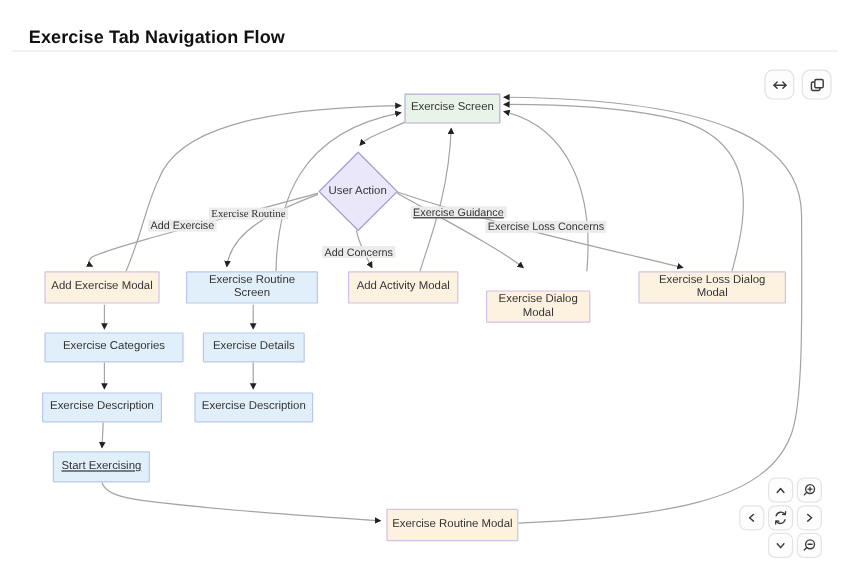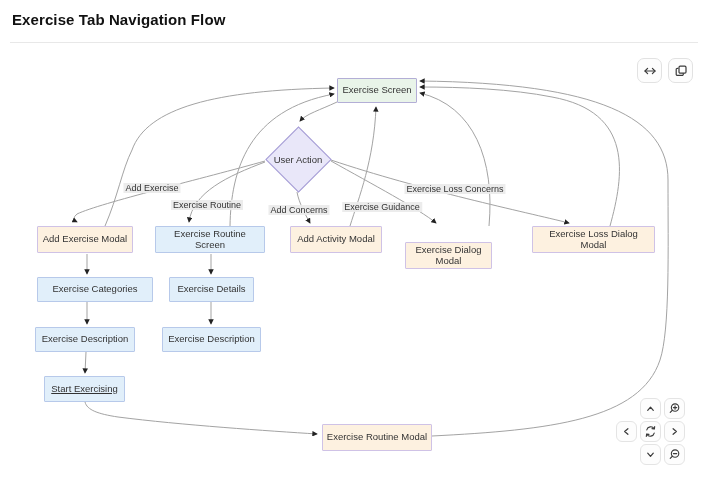--- a/index.html
+++ b/index.html
@@ -1,18 +1,18 @@
 <!DOCTYPE html>
 <html><head>
 <meta charset="utf-8">
 <style>
   html,body{margin:0;padding:0;background:#fff;}
   .app{position:relative;width:720px;height:478px;background:#fff;overflow:hidden;
        font-family:"Liberation Sans", sans-serif;}
-  .page-title{position:absolute;left:12px;top:11px;margin:0;font-size:15px;font-weight:700;
+  .page-title{position:absolute;left:12px;top:11px;margin:12px;font-size:15px;font-weight:700;
        color:#111;letter-spacing:.1px;}
   .title-divider{position:absolute;left:10px;right:22px;top:42px;height:1px;background:#e8e8e8;}
   .canvas{position:absolute;left:0;top:43px;right:0;bottom:0;padding-left:36px;}
   svg.edges{position:absolute;left:0;top:0;pointer-events:none;}
   .node{position:absolute;box-sizing:border-box;display:flex;align-items:center;justify-content:center;
        font-size:9.5px;color:#333;border:1px solid #c9bce4;border-radius:1px;text-align:center;
        line-height:1.1;padding:1px 2px;}
   .node.screen{background:#e9f4e9;border-color:#b3aed6;}
   .node.modal{background:#fdf1e0;border-color:#cfc2e6;}
   .node.step{background:#e1effa;border-color:#b7c9ea;}
@@ -106,23 +106,23 @@
       <span>Exercise Description</span>
     </div>
     <div class="node step" style="left:44px;top:333px;width:81px;height:26px;text-decoration:underline;">
       <span>Start Exercising</span>
     </div>
     <div class="node modal" style="left:322px;top:381px;width:110px;height:27px;">
       <span>Exercise Routine Modal</span>
     </div>
 
     <div class="edge-label" style="left:152px;top:145px;">Add Exercise</div>
-    <div class="edge-label" style="left:207px;top:162px;">Exercise Routine</div>
+    <div class="edge-label" style="left:207px;top:135px;font-family:Liberation Serif, serif;">Exercise Routine</div>
     <div class="edge-label" style="left:299px;top:167px;">Add Concerns</div>
-    <div class="edge-label" style="left:382px;top:164px;">Exercise Guidance</div>
+    <div class="edge-label" style="left:382px;top:134px;text-decoration:underline;">Exercise Guidance</div>
     <div class="edge-label" style="left:455px;top:146px;">Exercise Loss Concerns</div>
 
     <button class="icon-btn" style="left:637px;top:15px;">
       <svg width="14" height="14" viewBox="0 0 14 14">
         <g stroke="#3a3a3a" stroke-width="1.2" fill="none" stroke-linecap="round" stroke-linejoin="round">
           <path d="M2,7 H12"></path>
             <path d="M4.6,4.4 L2,7 L4.6,9.6"></path>
             <path d="M9.4,4.4 L12,7 L9.4,9.6"></path>
         </g>
       </svg>

